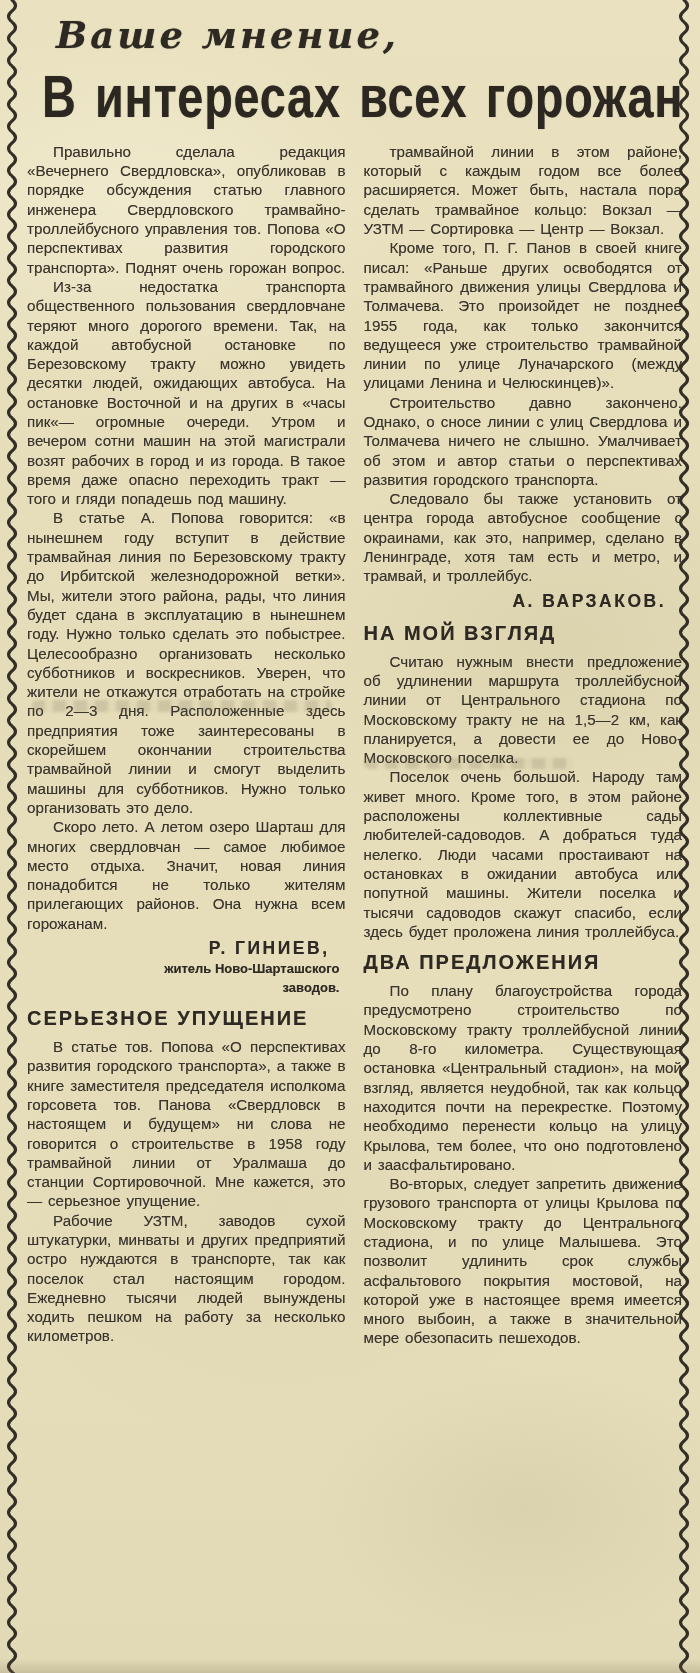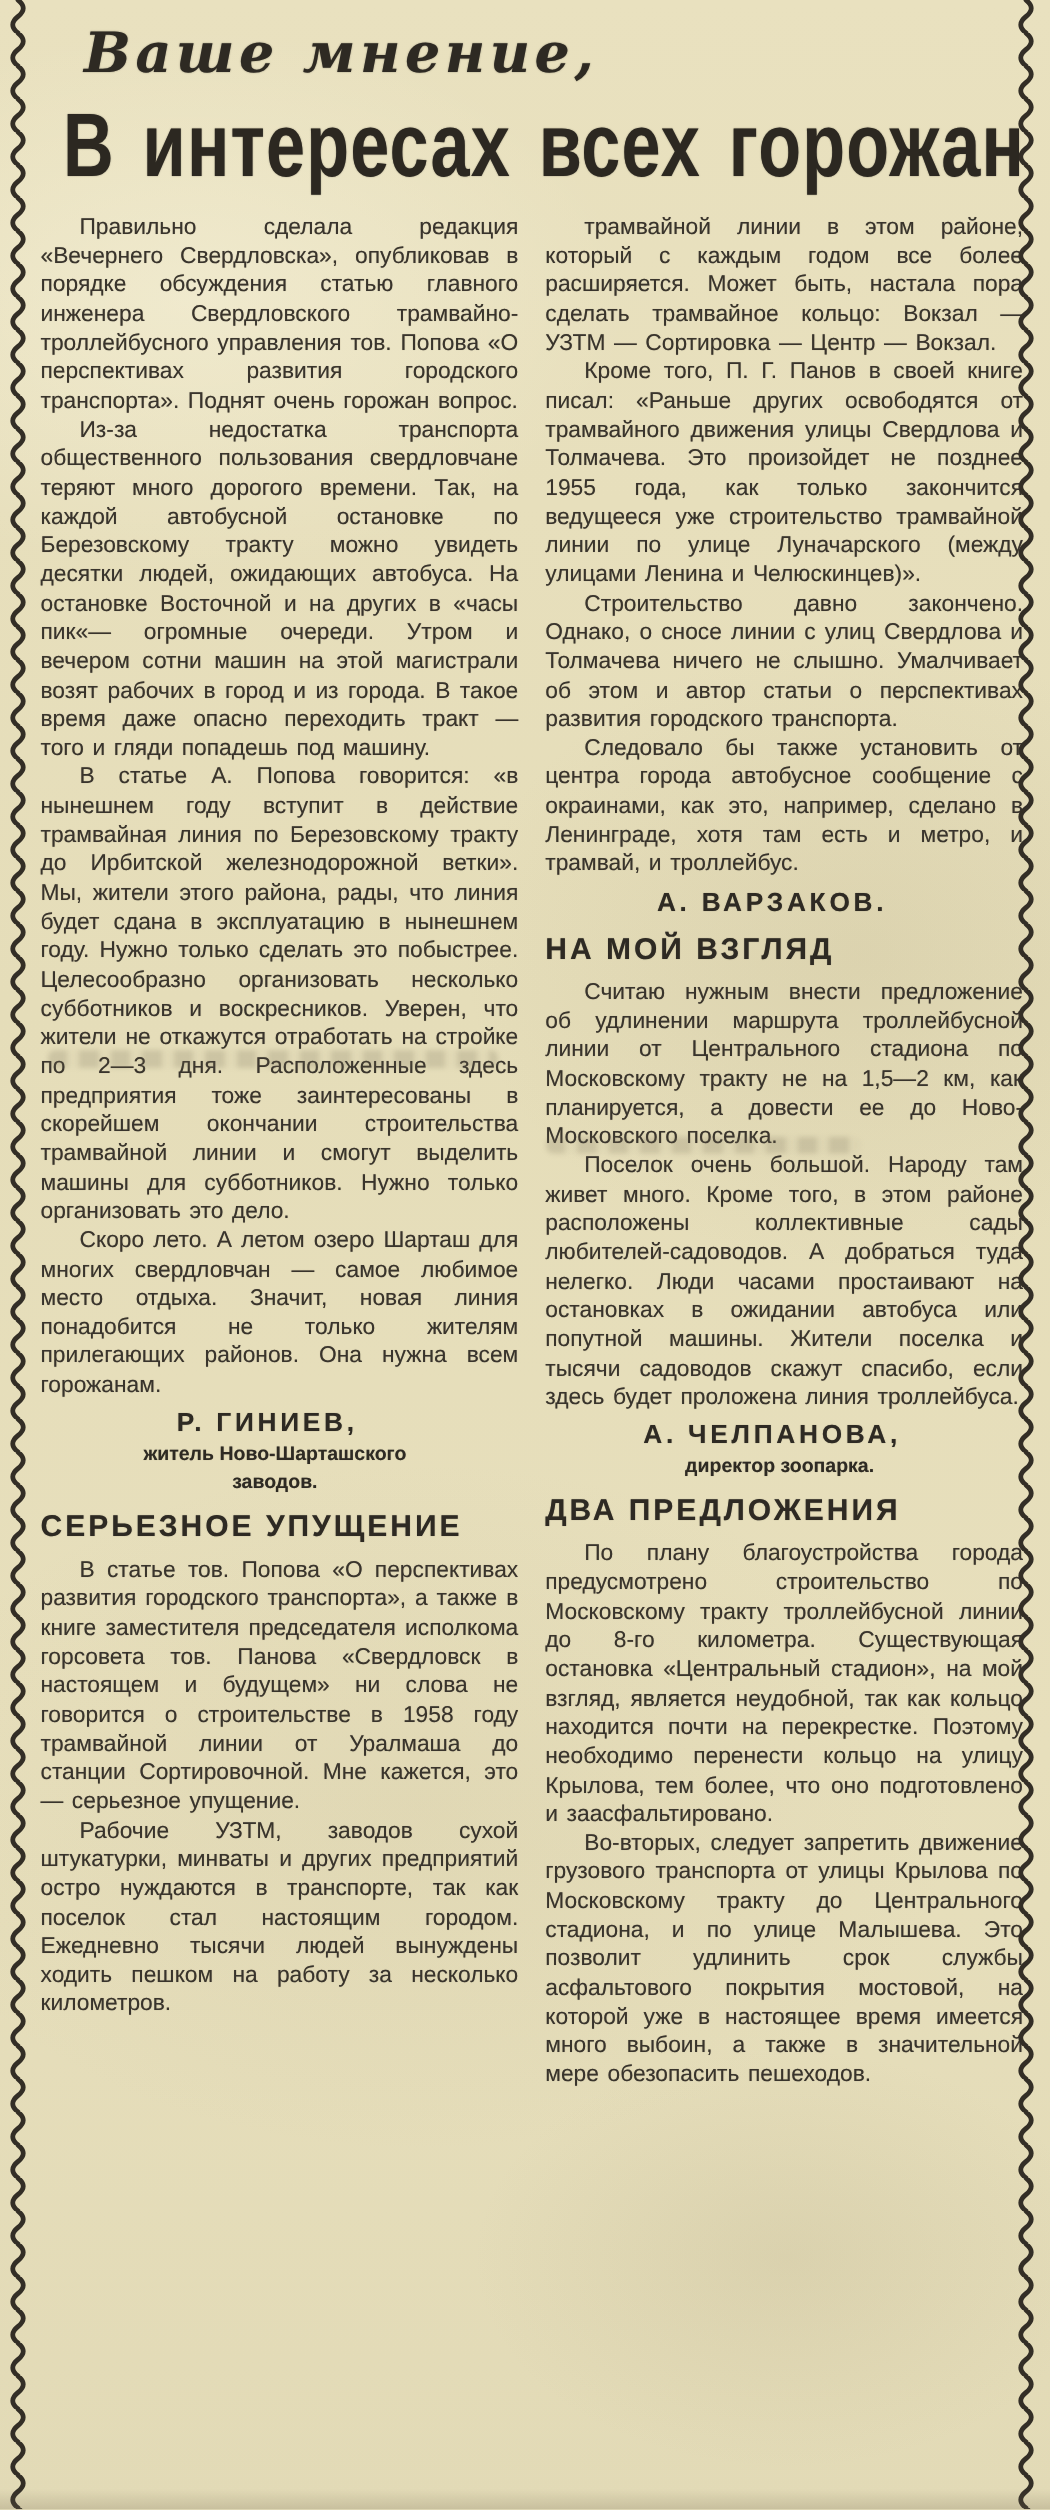--- a/index.html
+++ b/index.html
@@ -75,21 +75,21 @@
   .section-heading {
     margin: 10px 0 7px;
     text-align: left;
     font-weight: bold;
     font-size: 20px;
     letter-spacing: 2px;
     color: #2e2a23;
     text-shadow: 0 0 0.6px rgba(46,42,35,0.5);
   }
 
-  .byline { margin: 5px 0 4px; text-align: center; font-weight: bold; color: #2e2a23; }
+  .byline { margin: 5px 0 4px; text-align: right; font-weight: bold; color: #2e2a23; }
   .byline-name {
     font-size: 17.5px;
     letter-spacing: 2.5px;
     padding-right: 16px;
     text-shadow: 0 0 0.6px rgba(46,42,35,0.5);
   }
   .byline-role {
     font-size: 13px;
     padding-right: 6px;
     line-height: 19px;
@@ -163,24 +163,20 @@
 
       <div class="byline">
         <div class="byline-name">А. ВАРЗАКОВ.</div>
       </div>
 
       <h2 class="section-heading">НА МОЙ ВЗГЛЯД</h2>
 
       <p class="para">Считаю нужным внести предложение об удлинении маршрута троллейбусной линии от Центрального стадиона по Московскому тракту не на 1,5—2 км, как планируется, а довести ее до Ново-Московского поселка.</p>
       <p class="para">Поселок очень большой. Народу там живет много. Кроме того, в этом районе расположены коллективные сады любителей-садоводов. А добраться туда нелегко. Люди часами простаивают на остановках в ожидании автобуса или попутной машины. Жители поселка и тысячи садоводов скажут спасибо, если здесь будет проложена линия троллейбуса.</p>
 
-      <div class="byline">
-        <div class="byline-name">А. ЧЕЛПАНОВА,</div>
-        <div class="byline-role">директор зоопарка.</div>
-      </div>
 
       <h2 class="section-heading">ДВА ПРЕДЛОЖЕНИЯ</h2>
 
       <p class="para">По плану благоустройства города предусмотрено строительство по Московскому тракту троллейбусной линии до 8-го километра. Существующая остановка «Центральный стадион», на мой взгляд, является неудобной, так как кольцо находится почти на перекрестке. Поэтому необходимо перенести кольцо на улицу Крылова, тем более, что оно подготовлено и заасфальтировано.</p>
       <p class="para">Во-вторых, следует запретить движение грузового транспорта от улицы Крылова по Московскому тракту до Центрального стадиона, и по улице Малышева. Это позволит удлинить срок службы асфальтового покрытия мостовой, на которой уже в настоящее время имеется много выбоин, а также в значительной мере обезопасить пешеходов.</p>
 
     </div>
 
   </div>
 

